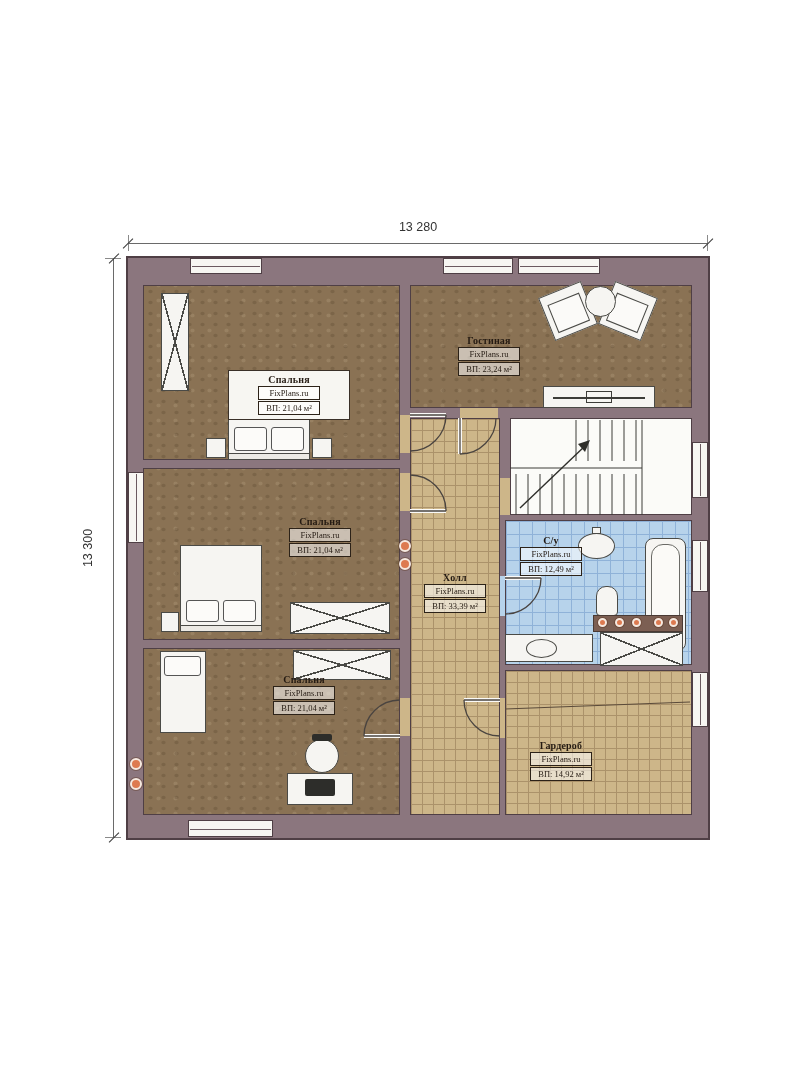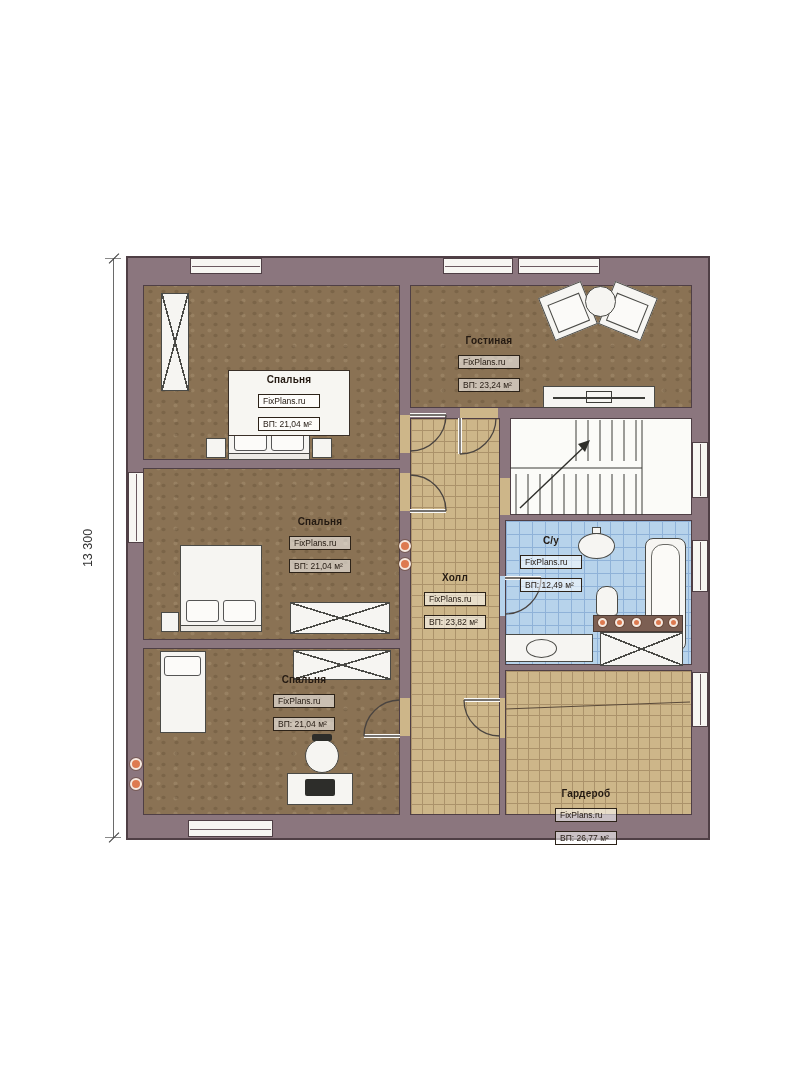--- a/index.html
+++ b/index.html
@@ -69,33 +69,41 @@
   .sideboard .mid{position:absolute;left:50%;top:4px;bottom:4px;width:26px;margin-left:-13px;
                   border:1px solid #3c3c38;background:#f6f5f2;}
   .chair .seat{position:absolute;left:5px;right:5px;top:9px;bottom:5px;border:1px solid #4a4a46;background:#fbfaf8;}
   .desk .laptop{position:absolute;left:50%;top:5px;width:30px;height:17px;margin-left:-15px;background:#2d2d2a;border-radius:2px;}
   .deskchair-back{position:absolute;background:#2d2d2a;border-radius:2px;z-index:11;}
 
   
   .linework{position:absolute;left:0;top:0;width:580px;height:580px;z-index:20;pointer-events:none;}
 
   
-  .room-label{position:absolute;display:flex;flex-direction:column;align-items:center;gap:9px;
-              z-index:30;color:#241a12;}
+  .room-label{position:absolute;display:flex;flex-direction:column;align-items:center;gap:1px;
+              z-index:30;color:#241a12;text-align:center;font-family:Liberation Serif, serif;}
   .room-label .rname{font-size:10px;font-weight:bold;letter-spacing:.2px;}
   .room-label .rbox{font-size:8.5px;border:1px solid #2c2218;background:rgba(255,255,255,.55);
                     padding:0 4px;line-height:12px;min-width:62px;}
   .room-label.card{background:#f7f6f2;border:1px solid #3a3028;padding:3px 5px 4px;}
   .room-label.card .rbox{background:#fdfcfa;}
 </style>
 </head>
 <body>
 
 <div class="page">
 
+  <div class="dim" style="left:128px;top:224px;width:580px;height:22px;">
+    <div class="dim-label" style="left:50%;top:-4px;transform:translateX(-50%);">13 280</div>
+    <div class="line" style="left:0;right:0;top:19px;height:1px;"></div>
+    <div class="endbar" style="left:0;top:11px;width:1px;height:16px;"></div>
+    <div class="endbar" style="right:0;top:11px;width:1px;height:16px;"></div>
+    <div class="tick" style="left:-7px;top:19px;"></div>
+    <div class="tick" style="right:-7px;top:19px;"></div>
+  </div>
 
   <div class="dim" style="left:96px;top:258px;width:22px;height:580px;">
     <div class="dim-label" style="left:-8px;top:50%;transform:translate(-50%,-50%) rotate(-90deg);">13 300</div>
     <div class="line" style="top:0;bottom:0;left:17px;width:1px;"></div>
     <div class="endbar" style="top:0;left:9px;height:1px;width:16px;"></div>
     <div class="endbar" style="bottom:0;left:9px;height:1px;width:16px;"></div>
     <div class="tick" style="left:11px;top:0;"></div>
     <div class="tick" style="left:11px;bottom:0;"></div>
   </div>
 
@@ -274,27 +282,27 @@
       <div class="rbox">ВП: 21,04 м²</div>
     </div>
     <div class="room-label" style="left:309px;top:77px;width:104px;">
       <div class="rname">Гостиная</div>
       <div class="rbox">FixPlans.ru</div>
       <div class="rbox">ВП: 23,24 м²</div>
     </div>
     <div class="room-label" style="left:287px;top:314px;width:80px;">
       <div class="rname">Холл</div>
       <div class="rbox">FixPlans.ru</div>
-      <div class="rbox">ВП: 23,82 м²</div>
+      <div class="rbox">ВП: 33,39 м²</div>
     </div>
     <div class="room-label" style="left:384px;top:277px;width:78px;">
       <div class="rname">С/у</div>
       <div class="rbox">FixPlans.ru</div>
       <div class="rbox">ВП: 12,49 м²</div>
     </div>
-    <div class="room-label" style="left:408px;top:482px;width:100px;margin-top:48px;">
+    <div class="room-label" style="left:383px;top:482px;width:100px;">
       <div class="rname">Гардероб</div>
       <div class="rbox">FixPlans.ru</div>
-      <div class="rbox">ВП: 26,77 м²</div>
+      <div class="rbox">ВП: 14,92 м²</div>
     </div>
 
   </div>
 </div>
 
 </body></html>

